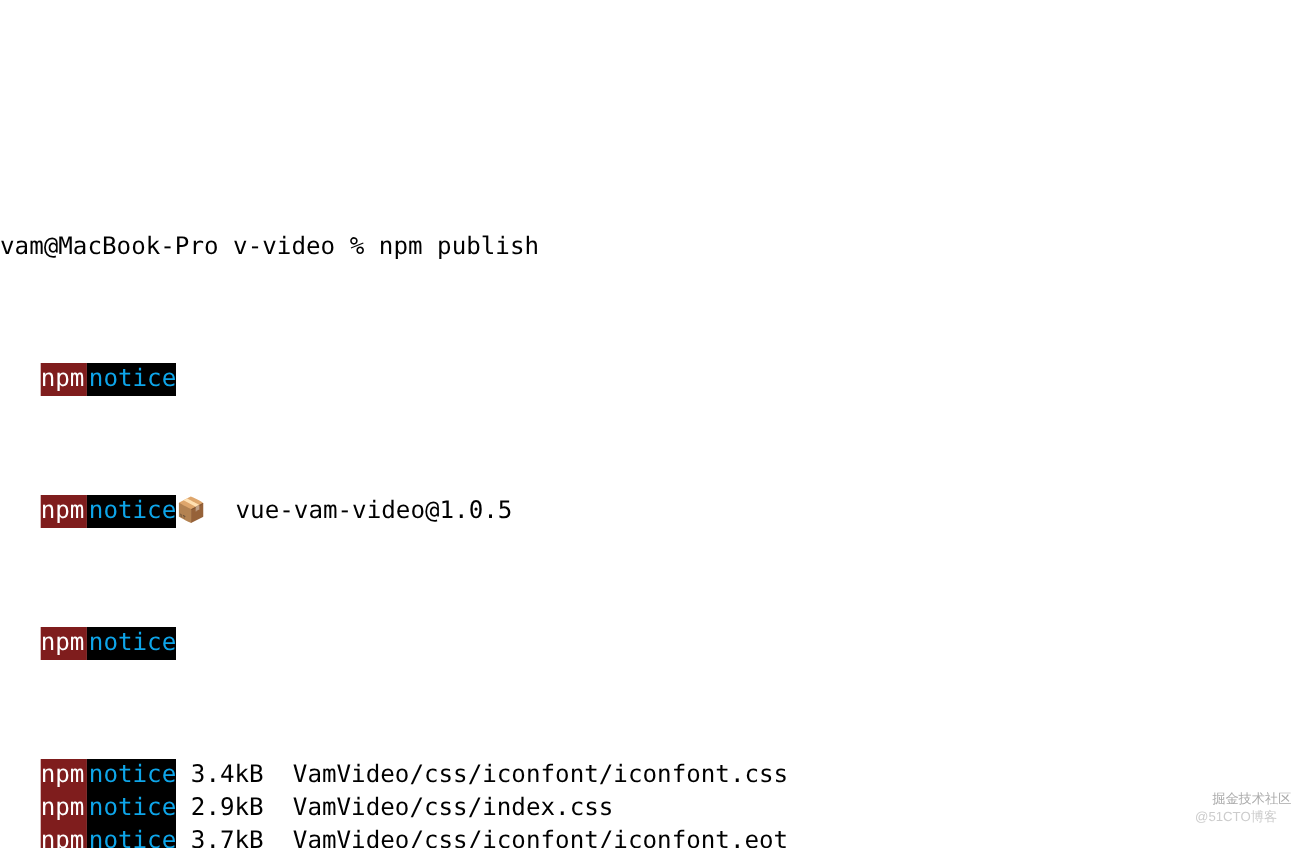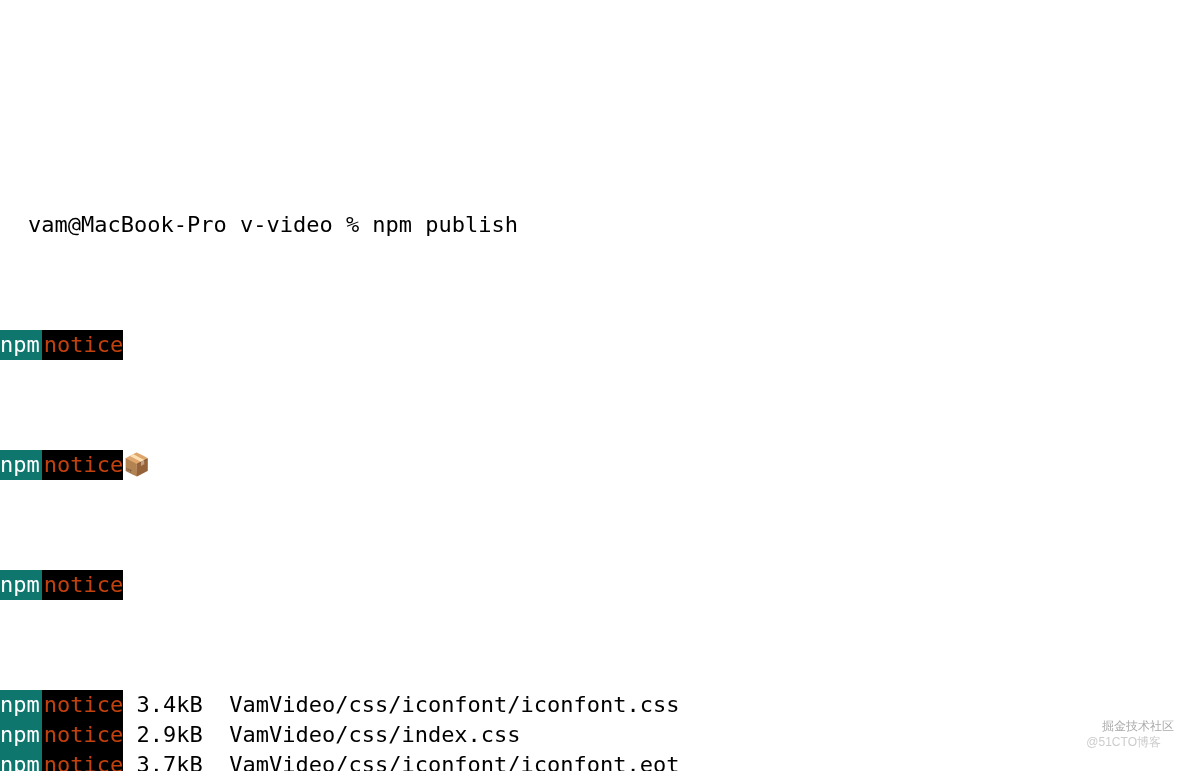--- a/index.html
+++ b/index.html
@@ -17,42 +17,42 @@
       padding: 0;
     }
     .terminal {
       padding: 0;
     }
     .line {
       display: flex;
       align-items: baseline;
     }
     .npm-pfx {
-      background: #0f766e;
+      background: #7f1d1d;
       color: #ffffff;
       padding: 0 2px 0 0;
+      margin-left: 37px;
     }
     .notice {
       background: #000000;
-      color: #c2410c;
+      color: #0ea5e9;
       padding: 0 0 0 2px;
     }
     .content {
       color: #000000;
       white-space: pre;
     }
     .magenta {
       color: #c74fb4;
     }
     .pkg-icon {
       display: inline-block;
     }
     .prompt {
       color: #000000;
-      padding-left: 28px;
     }
     .watermark1 {
       position: fixed;
       right: 10px;
       bottom: 30px;
       font-size: 12px;
       color: #aaaaaa;
       font-family: sans-serif;
       margin-left: 26px;
     }
@@ -69,21 +69,21 @@
 <body>
 
 
 
 <div class="terminal">
 
   <div class="line"><span class="prompt">vam@MacBook-Pro v-video % npm publish</span></div>
 
   <div class="line"><span class="npm-pfx">npm</span> <span class="notice">notice</span></div>
 
-  <div class="line"><span class="npm-pfx">npm</span> <span class="notice">notice</span> <span class="pkg-icon">📦</span></div>
+  <div class="line"><span class="npm-pfx">npm</span> <span class="notice">notice</span> <span class="pkg-icon">📦</span><span class="content">  vue-vam-video@1.0.5</span></div>
 
   <div class="line"><span class="npm-pfx">npm</span> <span class="notice">notice</span> </div>
 
   <div id="contents-container"><div class="line"><span class="npm-pfx">npm</span> <span class="notice">notice</span><span class="content"> 3.4kB  </span><span class="content">VamVideo/css/iconfont/iconfont.css </span></div><div class="line"><span class="npm-pfx">npm</span> <span class="notice">notice</span><span class="content"> 2.9kB  </span><span class="content">VamVideo/css/index.css             </span></div><div class="line"><span class="npm-pfx">npm</span> <span class="notice">notice</span><span class="content"> 3.7kB  </span><span class="content">VamVideo/css/iconfont/iconfont.eot </span></div></div>
 
   
 
   
 
   

